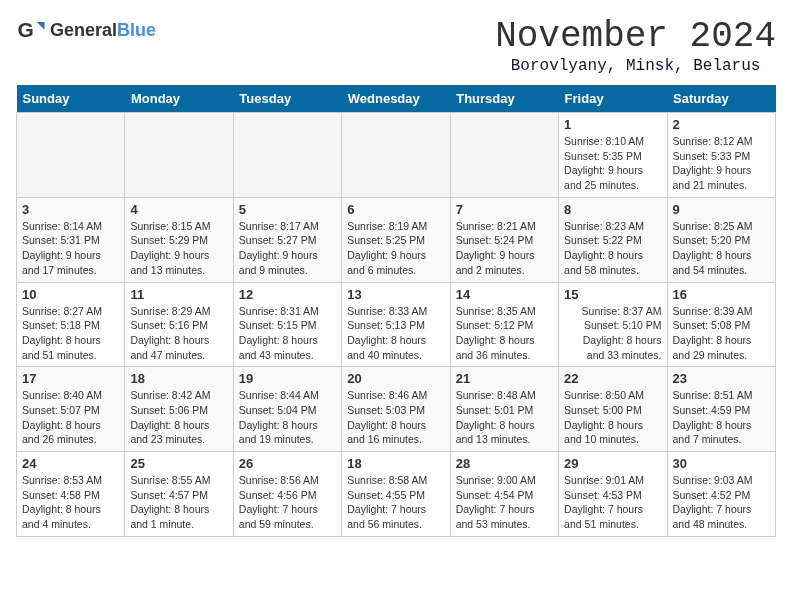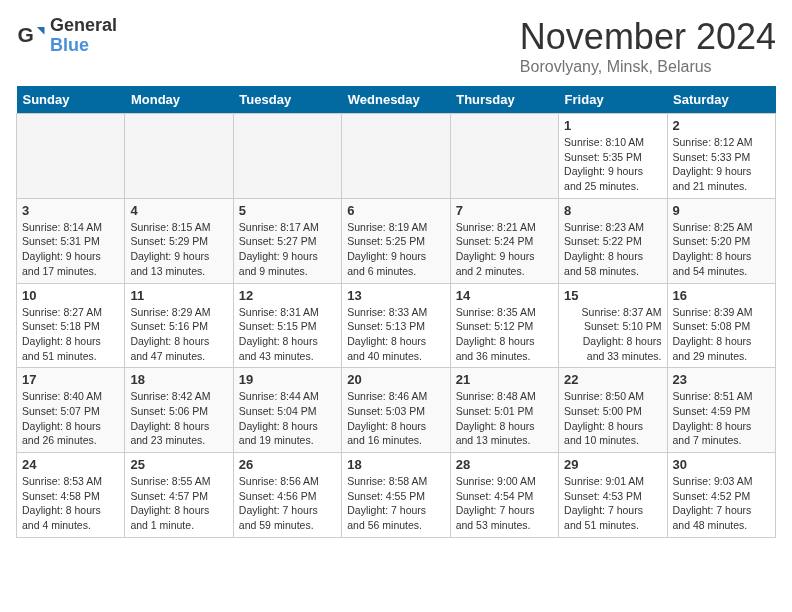--- a/index.html
+++ b/index.html
@@ -16,48 +16,49 @@
       align-items: flex-start;
       margin-bottom: 10px;
     }
     .logo {
       display: flex;
       align-items: center;
       gap: 4px;
     }
     .logo-text {
       display: flex;
-      flex-direction: column;
+      flex-direction: row;
       line-height: 1.1;
     }
     .logo-general {
       font-size: 18px;
       font-weight: bold;
       color: #333;
     }
     .logo-blue {
       font-size: 18px;
       font-weight: bold;
       color: #4a90d9;
     }
     .logo-icon {
       width: 30px;
       height: 30px;
     }
     .title-area {
-      text-align: left;
+      text-align: center;
+      font-family: Liberation Mono, monospace;
     }
     .month-title {
       font-size: 36px;
       font-weight: normal;
       color: #333;
     }
     .location {
       font-size: 16px;
-      color: #737373;
+      color: #0f172a;
     }
     table {
       width: 100%;
       border-collapse: collapse;
       table-layout: fixed;
     }
     th {
       background-color: #0369a1;
       color: #fff;
       text-align: left;

